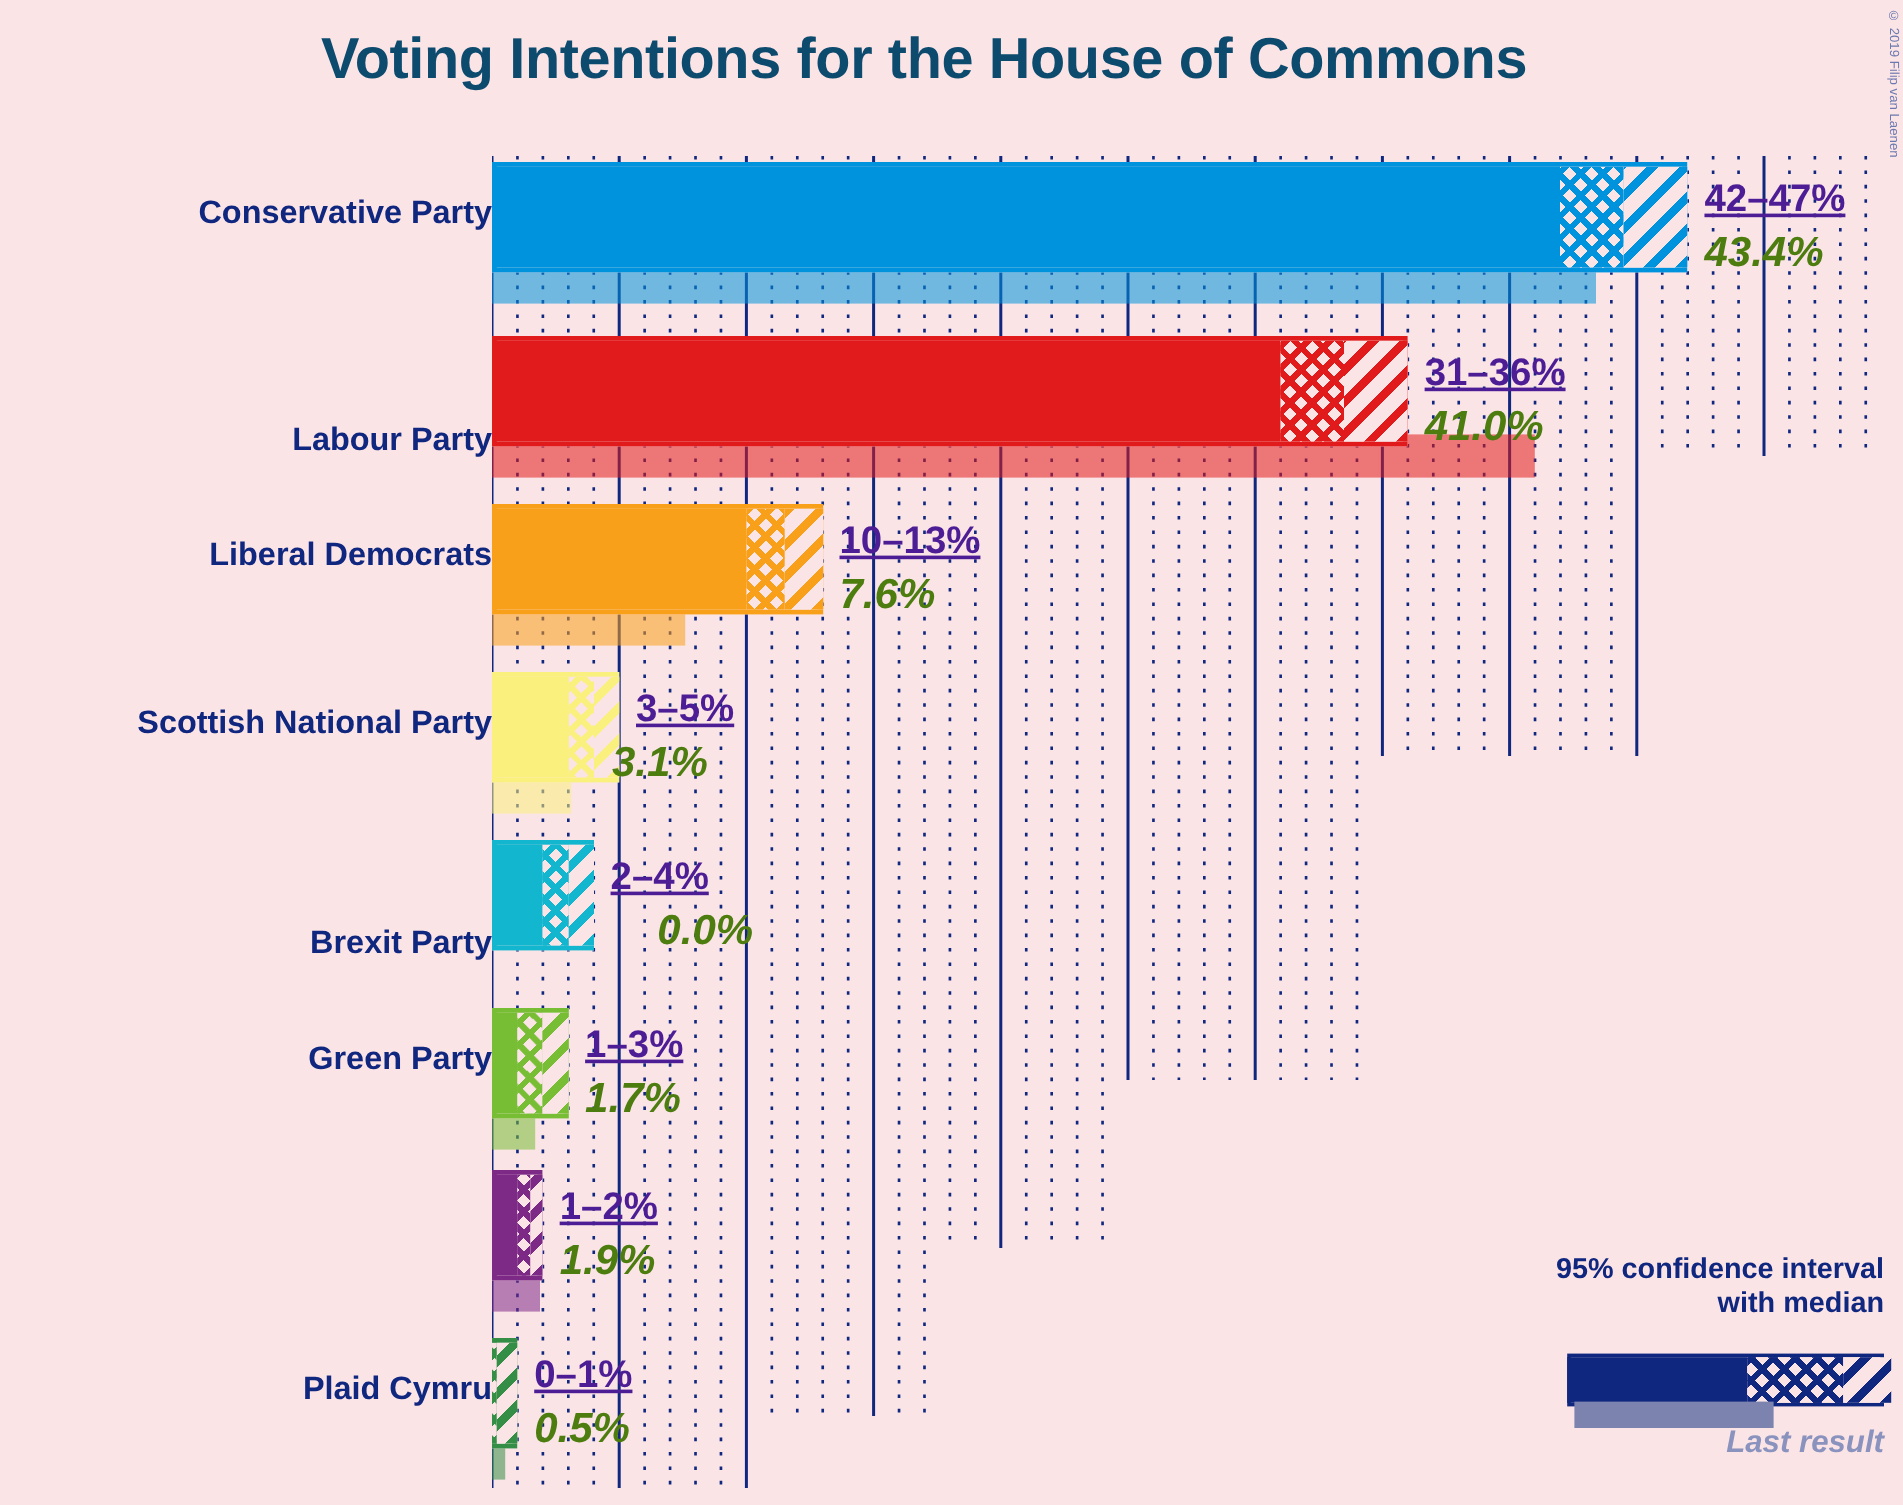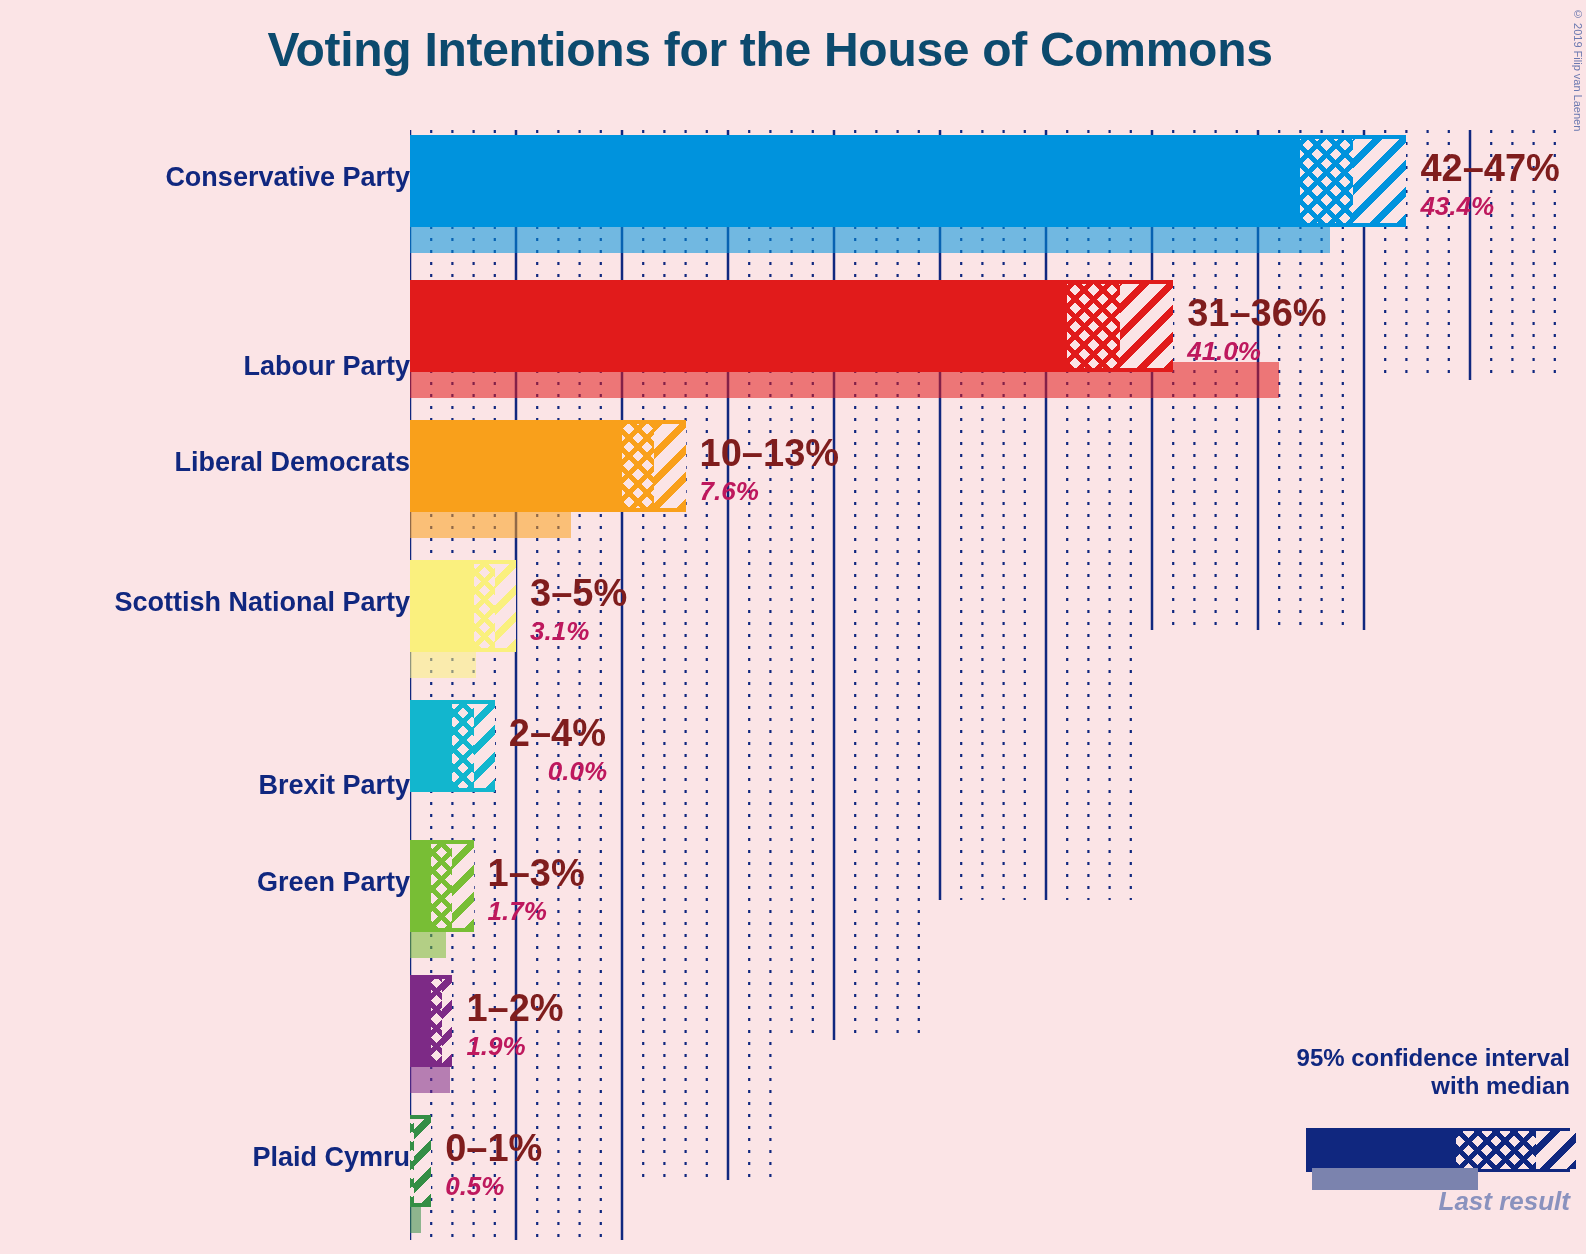--- a/index.html
+++ b/index.html
@@ -42,26 +42,26 @@
     font-size:27px;font-weight:bold;color:#10277F;
     white-space:nowrap;
   }
 
   .bar{position:absolute;box-sizing:border-box;}
   .seg{position:absolute;top:0;height:100%;}
   .lastbar{position:absolute;}
 
   .valmain{
     position:absolute;
-    font-size:38px;font-weight:bold;color:#7f1d1d;white-space:nowrap;
+    font-size:32px;font-weight:bold;color:#4c1d95;white-space:nowrap;text-decoration:underline;
   }
   .valsub{
     position:absolute;
-    font-size:26px;font-style:italic;font-weight:bold;
-    color:#be185d;white-space:nowrap;
+    font-size:35px;font-style:italic;font-weight:bold;
+    color:#4d7c0f;white-space:nowrap;
   }
 
   
   .legend-text{
     position:absolute;right:16px;
     text-align:right;font-size:24px;font-weight:bold;color:#10277F;
     line-height:1.18;
   }
   .legend-bar{position:absolute;box-sizing:border-box;}
   .legend-last{position:absolute;background:#7B83AE;}
@@ -203,21 +203,21 @@
 <div class="valmain" style="left: 1420.4px; top: 147px;">42–47%</div>
     <div class="valsub" style="left: 1420.4px; top: 191px;">43.4%</div>
     <div class="rowlabel" style="top: 162px;">Conservative Party</div>
     <div class="valmain" style="left: 1187.2px; top: 292px;">31–36%</div>
     <div class="valsub" style="left: 1187.2px; top: 336px;">41.0%</div>
     <div class="rowlabel" style="top: 307px; margin-top: 44px;">Labour Party</div>
     <div class="valmain" style="left: 699.6px; top: 432px;">10–13%</div>
     <div class="valsub" style="left: 699.6px; top: 476px;">7.6%</div>
     <div class="rowlabel" style="top: 447px;">Liberal Democrats</div>
     <div class="valmain" style="left: 530px; top: 572px;">3–5%</div>
-    <div class="valsub" style="left: 530px; top: 616px;">3.1%</div>
+    <div class="valsub" style="left: 510px; top: 616px;">3.1%</div>
     <div class="rowlabel" style="top: 587px;">Scottish National Party</div>
     <div class="valmain" style="left: 508.8px; top: 712px;">2–4%</div>
     <div class="valsub" style="left: 508.8px; top: 756px; margin-left: 39px;">0.0%</div>
     <div class="rowlabel" style="top: 770px; margin-left: 44px;">Brexit Party</div>
     <div class="valmain" style="left: 487.6px; top: 852px;">1–3%</div>
     <div class="valsub" style="left: 487.6px; top: 896px;">1.7%</div>
     <div class="rowlabel" style="top: 867px;">Green Party</div>
     <div class="valmain" style="left: 466.4px; top: 987px;">1–2%</div>
     <div class="valsub" style="left: 466.4px; top: 1031px;">1.9%</div>
     <div class="valmain" style="left: 445.2px; top: 1127px;">0–1%</div>

